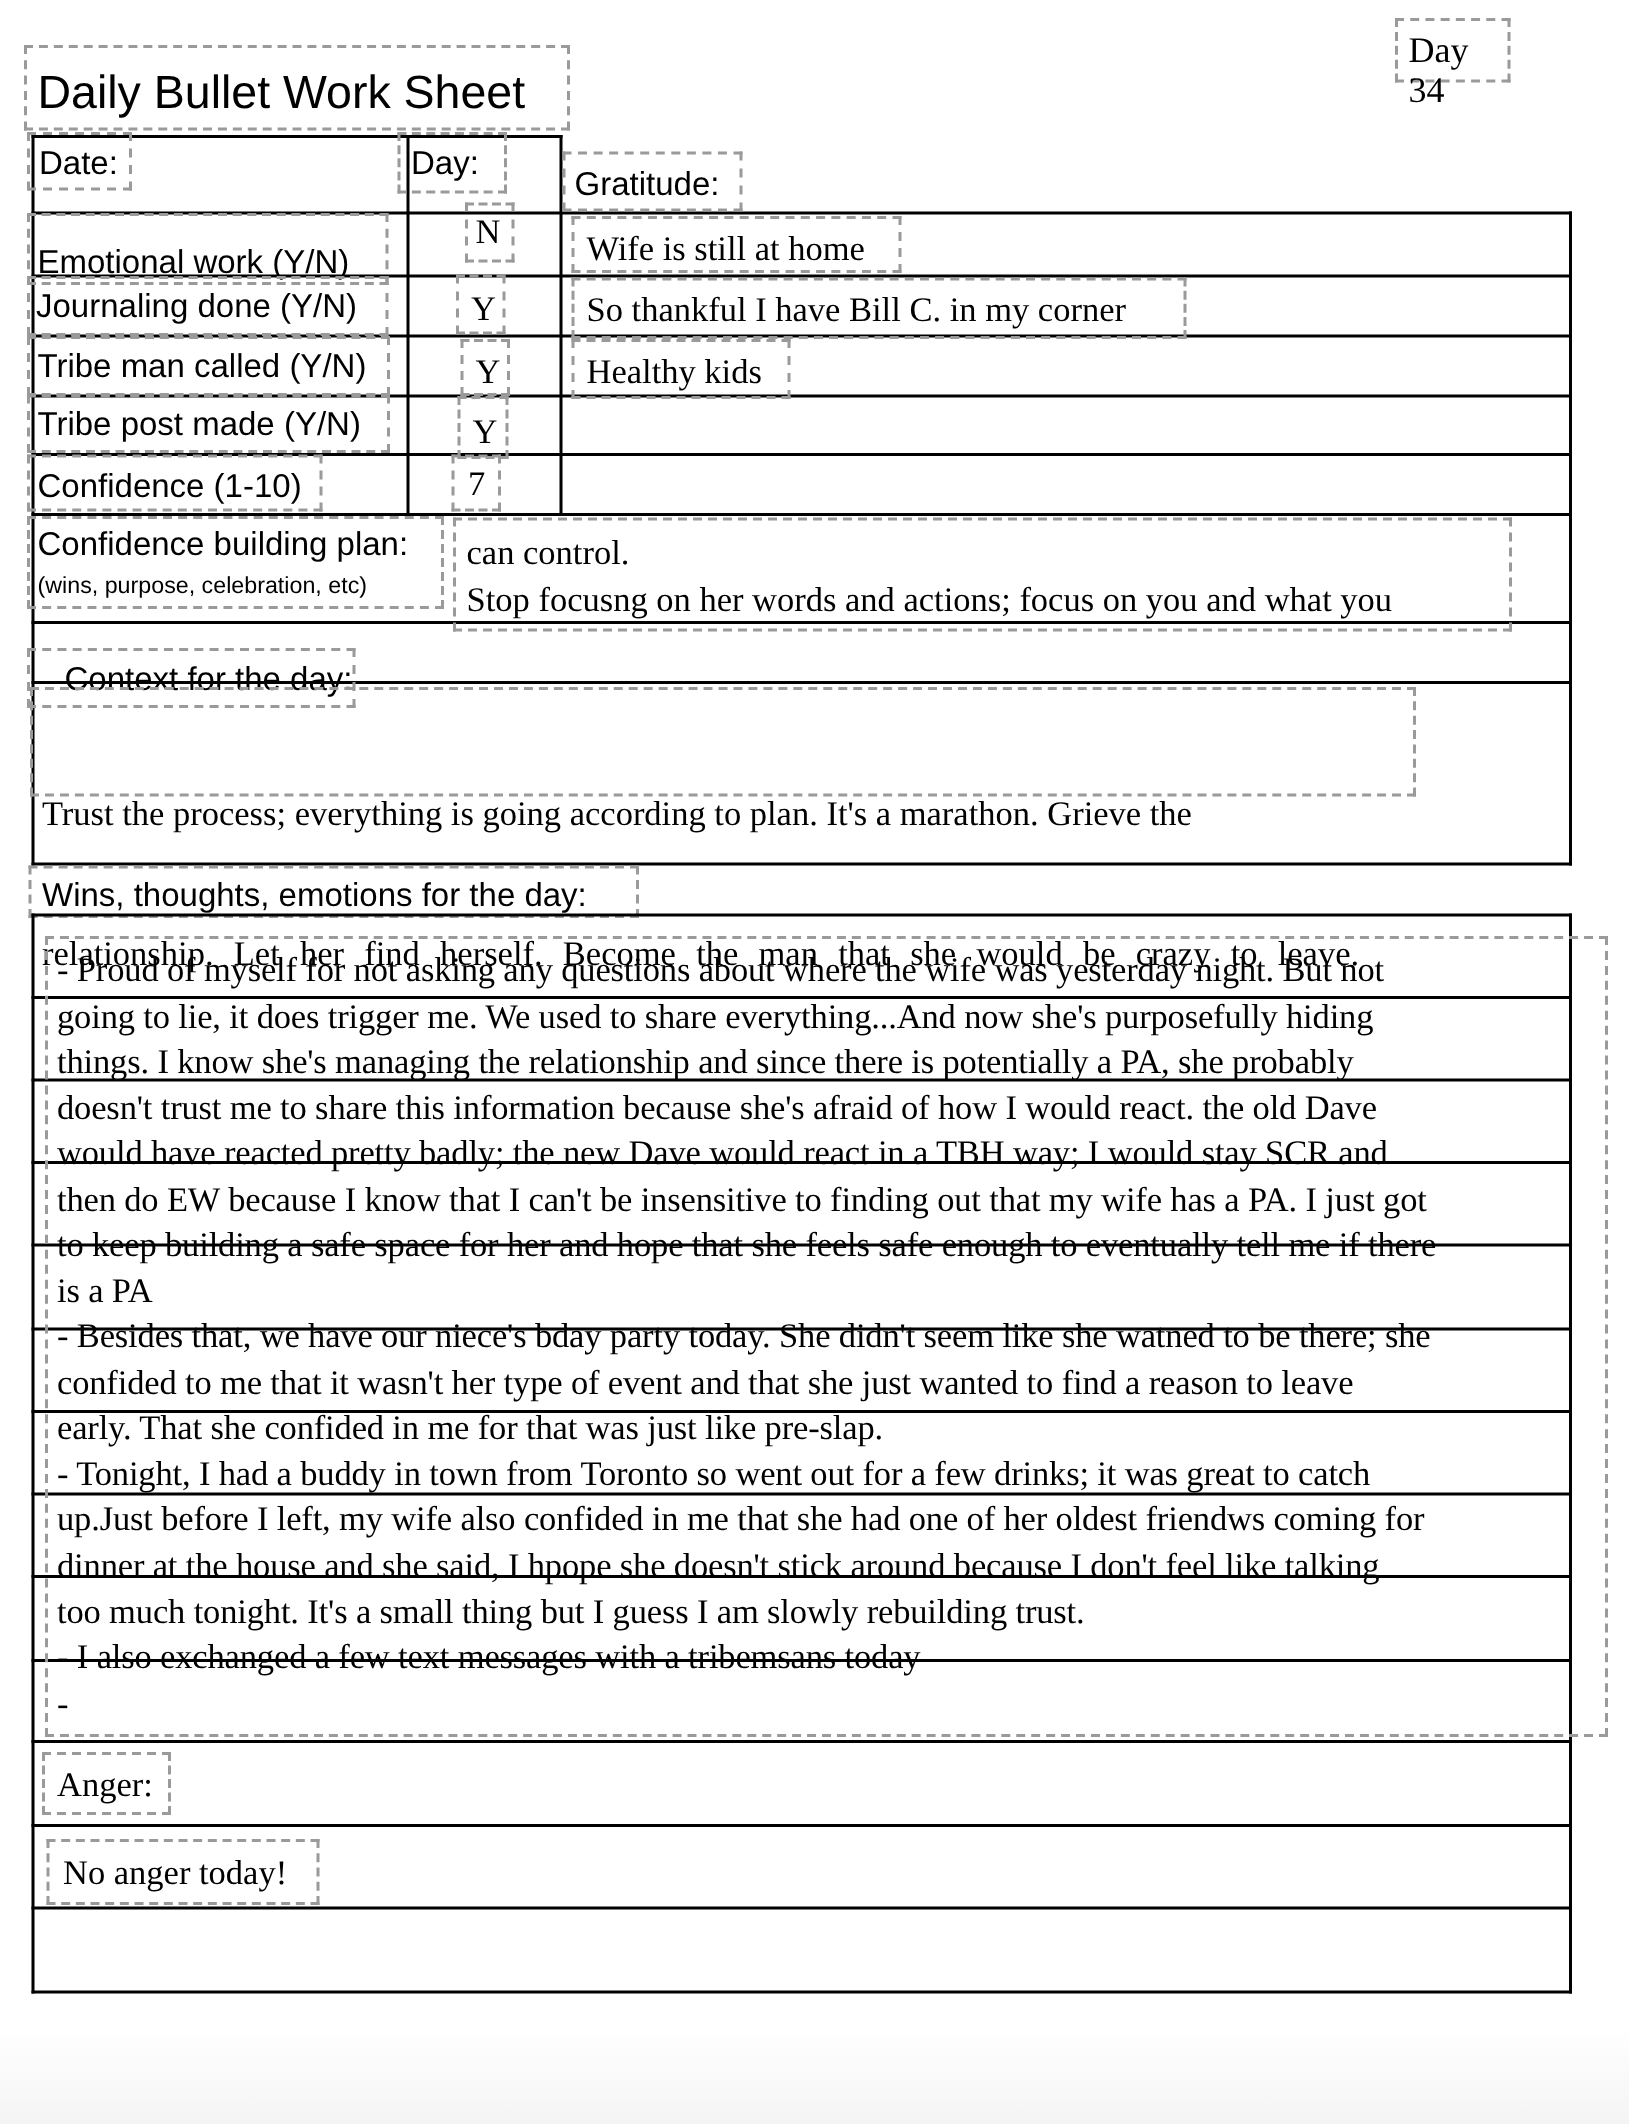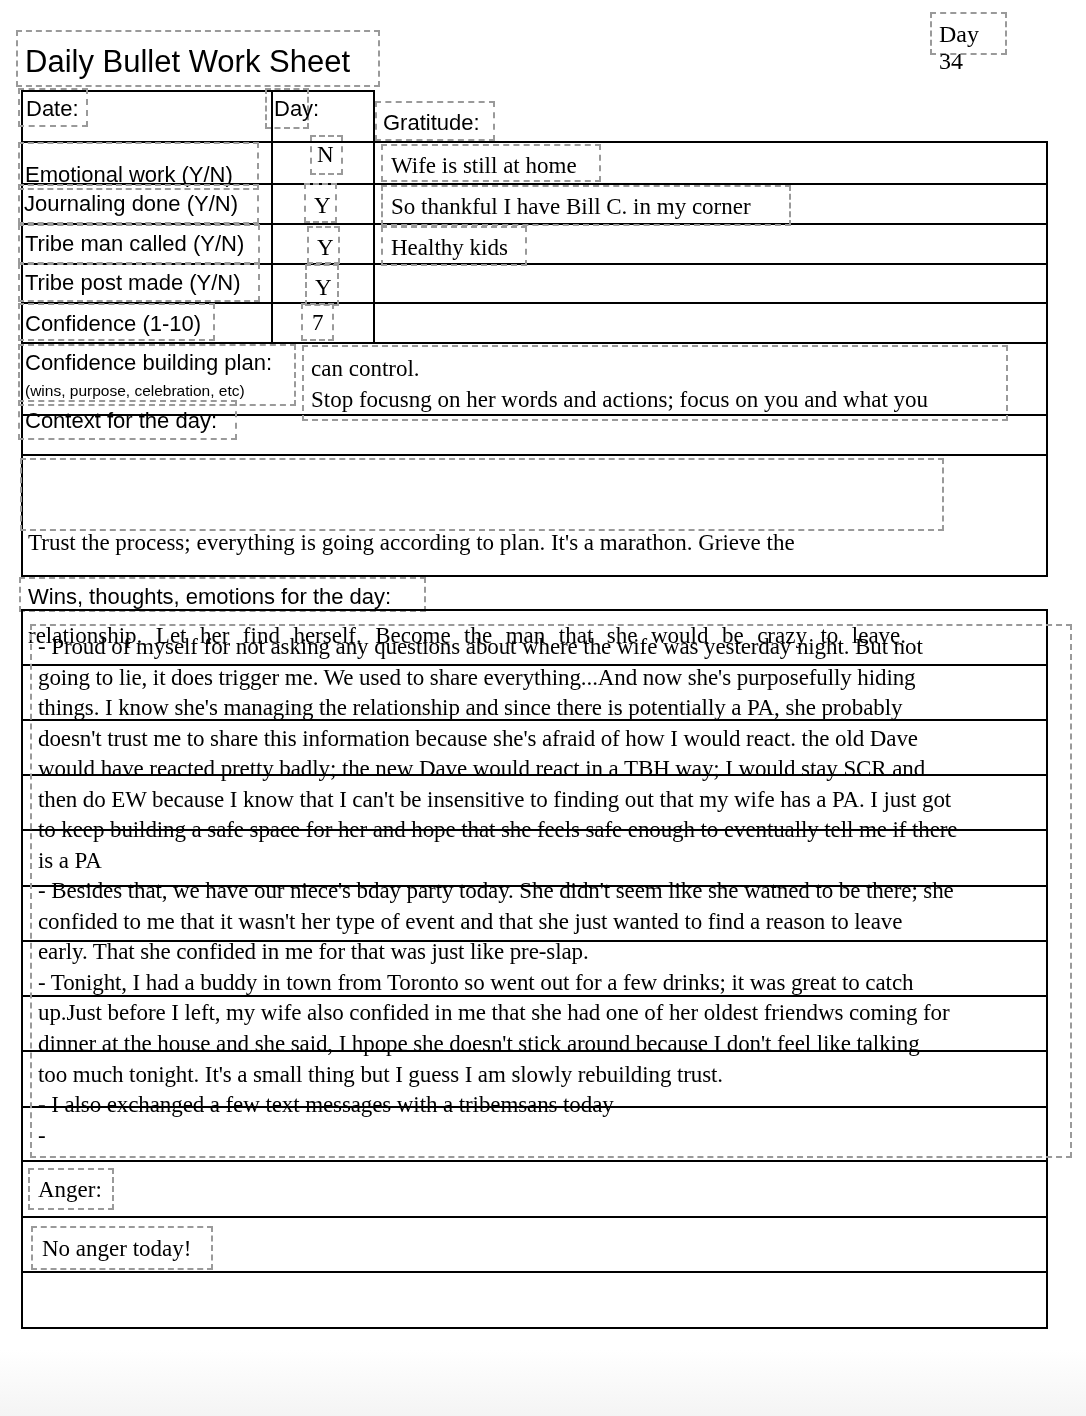--- a/index.html
+++ b/index.html
@@ -46,21 +46,21 @@
 <div class="vl" style="left:1046px; top:141px; height:436px;"></div>
 <div class="vl" style="left:271px; top:90px; height:254px;"></div>
 <div class="vl" style="left:373px; top:90px; height:254px;"></div>
 
 <div class="abs dash sans lbl" style="left:18px; top:88px; width:70px; height:39px; padding:8px 0 0 6px; font-size:22px;">
   <span>Date:</span>
 </div>
 <div class="abs" style="left:90px; top:93px; width:178px; height:46px;">
   <span></span>
 </div>
-<div class="abs dash sans lbl" style="left:265px; top:88px; width:44px; height:41px; padding:8px 0 0 7px; font-size:22px;">
+<div class="abs dash sans lbl" style="left:265px; top:88px; width:73px; height:41px; padding:8px 0 0 7px; font-size:22px;">
   <span>Day:</span>
 </div>
 <div class="abs" style="left:326px; top:93px; width:45px; height:46px;">
   <span></span>
 </div>
 <div class="abs dash sans lbl" style="left:375px; top:101px; width:120px; height:40px; padding:9px 0 0 6px; font-size:22px;">
   <span>Gratitude:</span>
 </div>
 
 <div class="abs dash sans lbl" style="left:18px; top:142px; width:241px; height:48px; padding:20px 0 0 5px;">
@@ -116,21 +116,21 @@
 
 <div class="abs dash sans" style="left:18px; top:344px; width:278px; height:62px; padding:6px 0 0 5px; white-space:nowrap;">
   <div style="font-size:22px; line-height:1;">Confidence building plan:</div>
   <div style="font-size:15.5px; line-height:1; margin-top:9px;">(wins, purpose, celebration, etc)</div>
 </div>
 <div class="abs dash serif" style="left:302px; top:345px; width:706px; height:76px; padding:6px 0 0 7px; font-size:23px; line-height:31px; white-space:nowrap;">
   <div>can control.</div>
   <div>Stop focusng on her words and actions; focus on you and what you</div>
 </div>
 
-<div class="abs dash sans lbl" style="left:18px; top:400px; width:219px; height:40px; padding:8px 0 0 5px;">
+<div class="abs dash sans lbl" style="left:18px; top:432px; width:219px; height:40px; padding:8px 0 0 5px;text-align:right;">
   <span>Context for the day:</span>
 </div>
 <div class="abs dash serif" style="left:20px; top:458px; width:924px; height:73px; padding:5px 0 0 6px; font-size:23px; line-height:31px; white-space:pre;">
   <div>Trust the process; everything is going according to plan. It's a marathon. Grieve the</div>
   <div style="word-spacing:1px;">relationship.  Let  her  find  herself.  Become  the  man  that  she  would  be  crazy  to  leave.</div>
 </div>
 
 <div class="abs dash sans lbl" style="left:19px; top:577px; width:407px; height:35px; padding:7px 0 0 7px;">
   <span>Wins, thoughts, emotions for the day:</span>
 </div>

